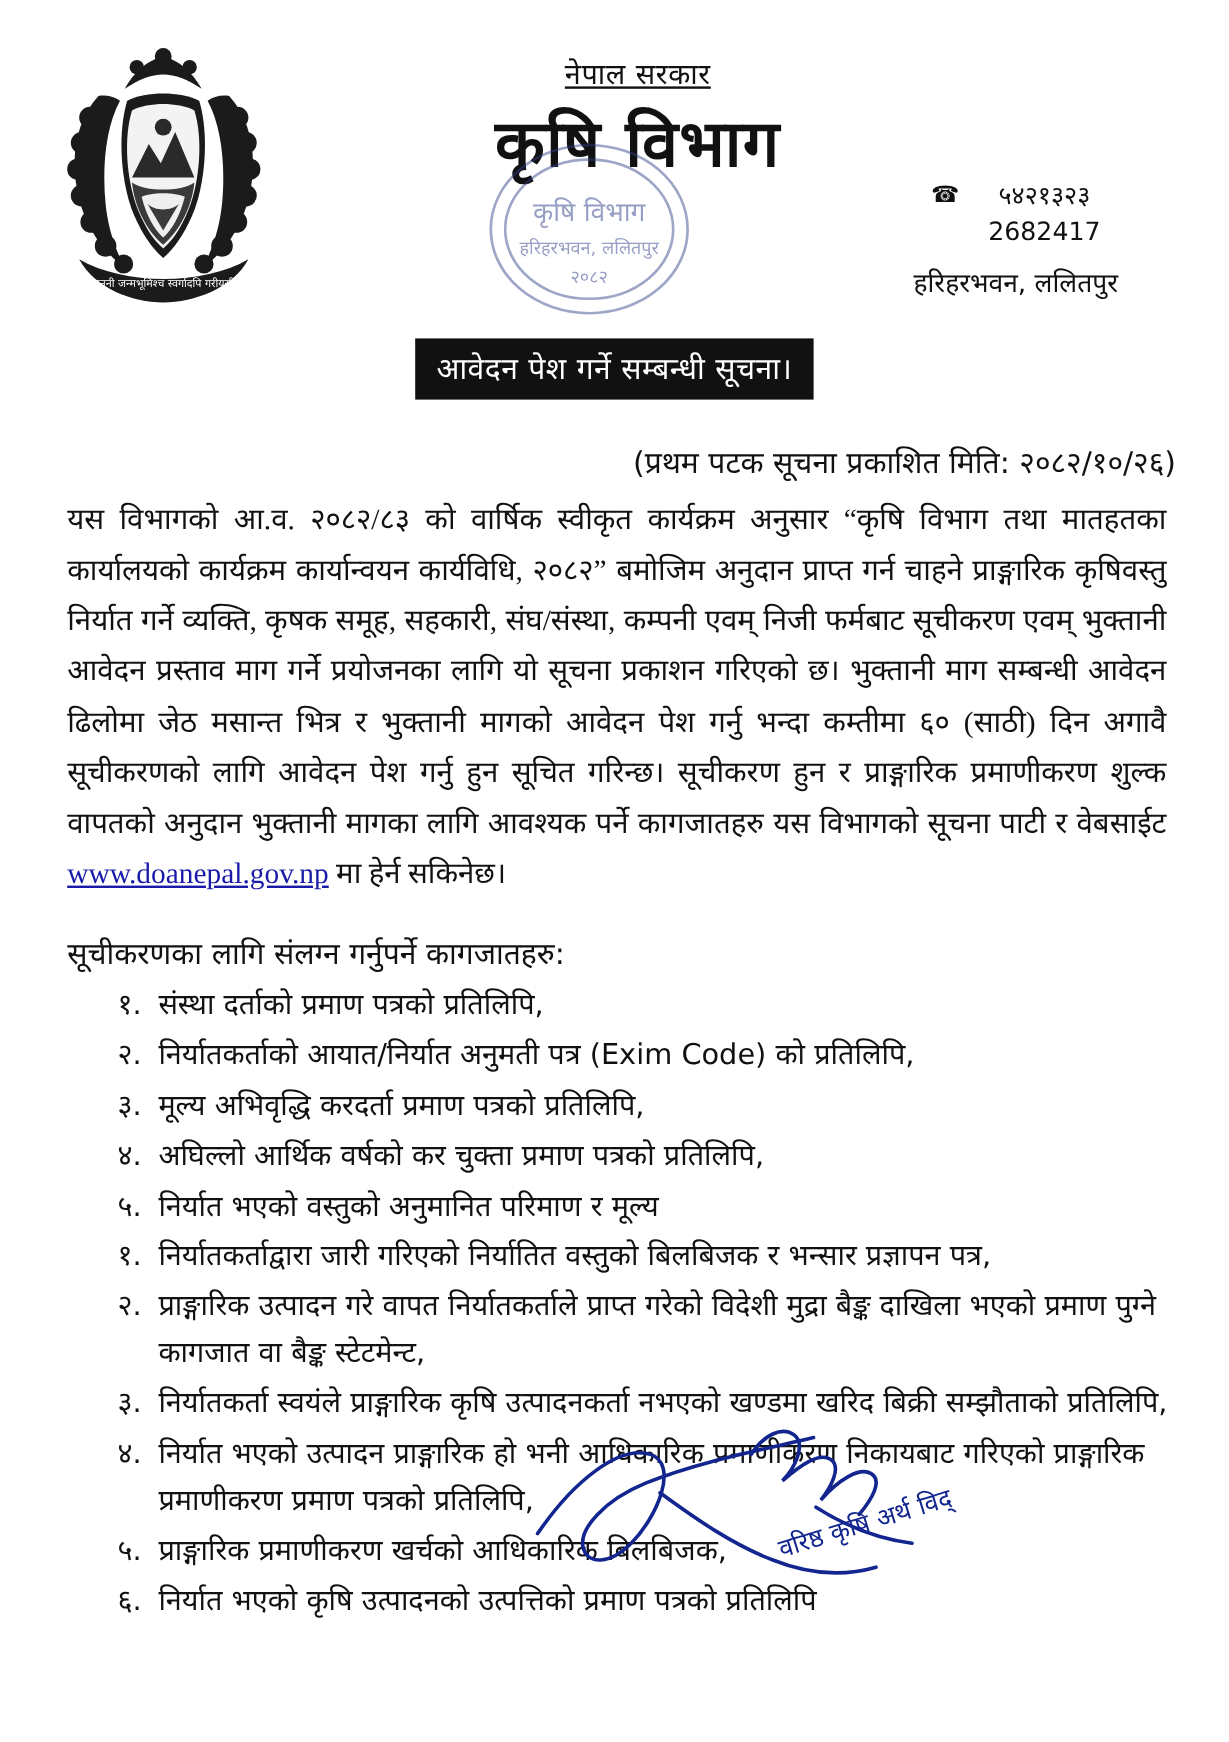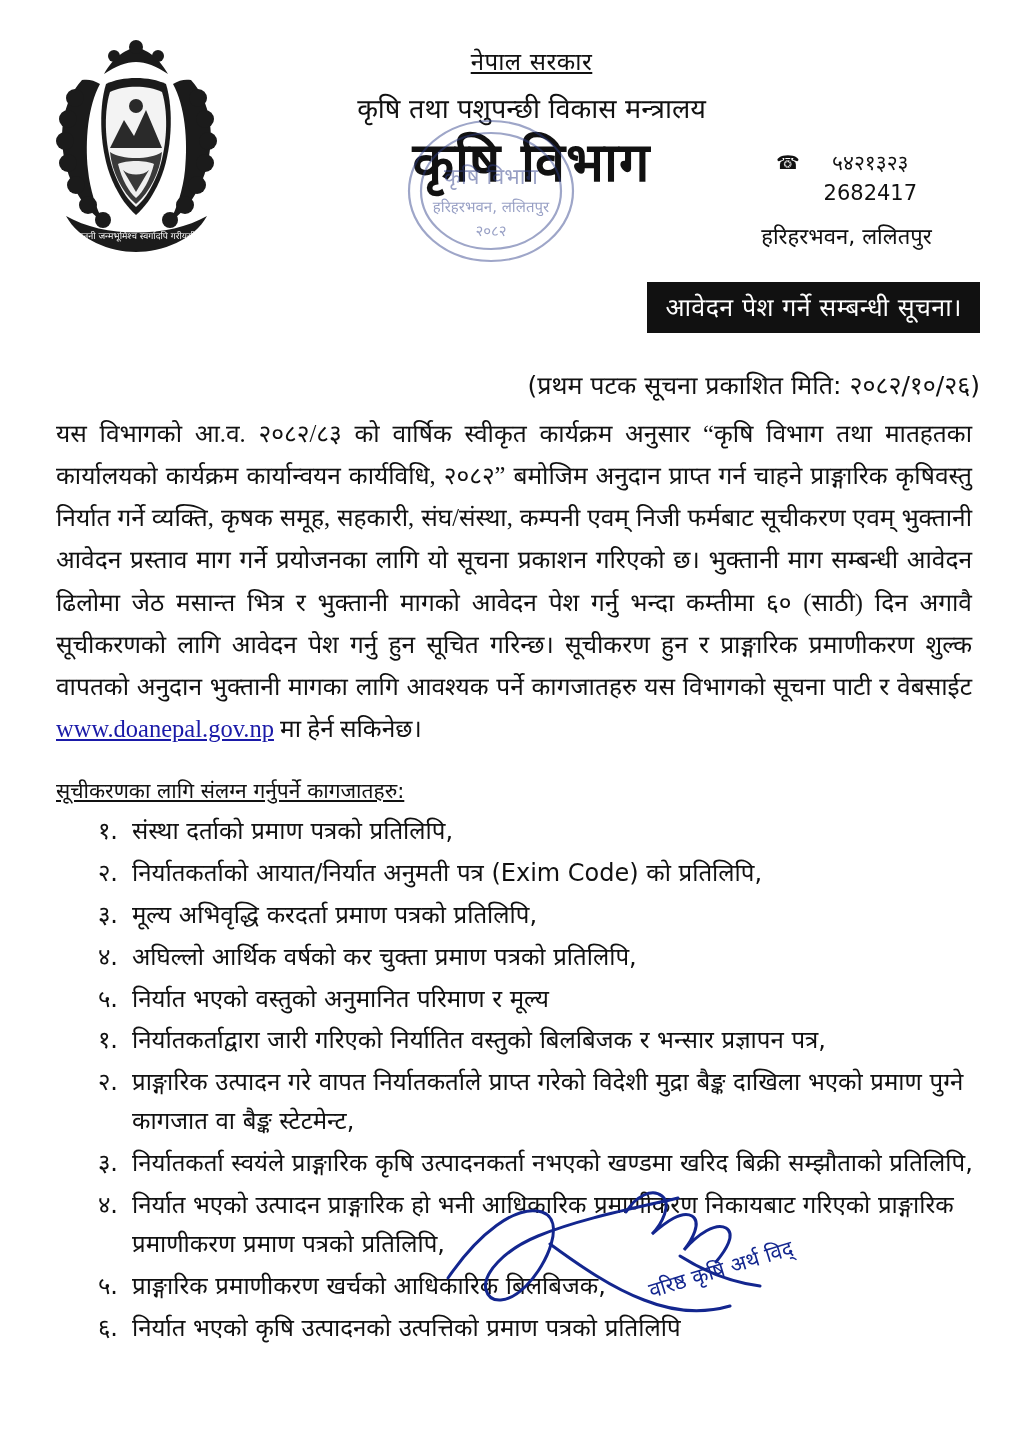--- a/index.html
+++ b/index.html
@@ -98,21 +98,21 @@
     line-height: 1.5;
   }
   .phone-nums div { white-space: nowrap; margin-left: 16px; }
   .address-line {
     margin-top: 12px;
     font-size: 22px;
   }
 
   
   .title-wrap {
-    text-align: right;
+    text-align: center;
     margin-top: 2px;
   }
   .title-bar {
     display: inline-block;
     background: #111111;
     color: #ffffff;
     font-size: 25px;
     padding: 7px 18px 10px 18px;
     letter-spacing: 0.4px;
   }
@@ -132,23 +132,22 @@
     text-justify: inter-word;
     margin: 0 8px 0 12px;
     font-family: Liberation Serif, serif;
   }
   .body-para a {
     color: #1a1aa8;
     text-decoration: underline;
   }
 
   .section-head {
-    font-size: 21px;
+    font-size: 25px;
     margin: 26px 0 8px 12px;
-    text-decoration: underline;
   }
 
   ol.doc-list {
     list-style: none;
     margin: 0 0 0 12px;
     padding: 0;
   }
   ol.doc-list li {
     font-size: 24px;
     line-height: 1.62;
@@ -241,21 +240,20 @@
 
         <g>
           <path d="M22,176 C60,198 125,198 163,176 C150,200 118,212 92,212 C66,212 35,200 22,176 Z" fill="#1b1b1b"></path>
           <text x="92" y="199" font-size="9" fill="#ffffff" text-anchor="middle" font-family="DejaVu Sans, sans-serif">जननी जन्मभूमिश्च स्वर्गादपि गरीयसी</text>
         </g>
       </svg>
     </div>
 
     <div class="header-center">
       <div class="gov-line">नेपाल सरकार</div>
-      <div class="ministry-line">कृषि तथा पशुपन्छी विकास मन्त्रालय</div>
       <div class="dept-line">कृषि विभाग</div>
     </div>
 
     <div class="stamp">
       <svg viewBox="0 0 190 175" width="190" height="175" aria-hidden="true">
         <g fill="none" stroke="#30408a" stroke-width="2.2" opacity="0.85">
           <ellipse cx="95" cy="85" rx="82" ry="70"></ellipse>
           <ellipse cx="95" cy="85" rx="70" ry="58"></ellipse>
         </g>
         <g fill="#30408a" opacity="0.9" font-family="DejaVu Sans, sans-serif" text-anchor="middle">

